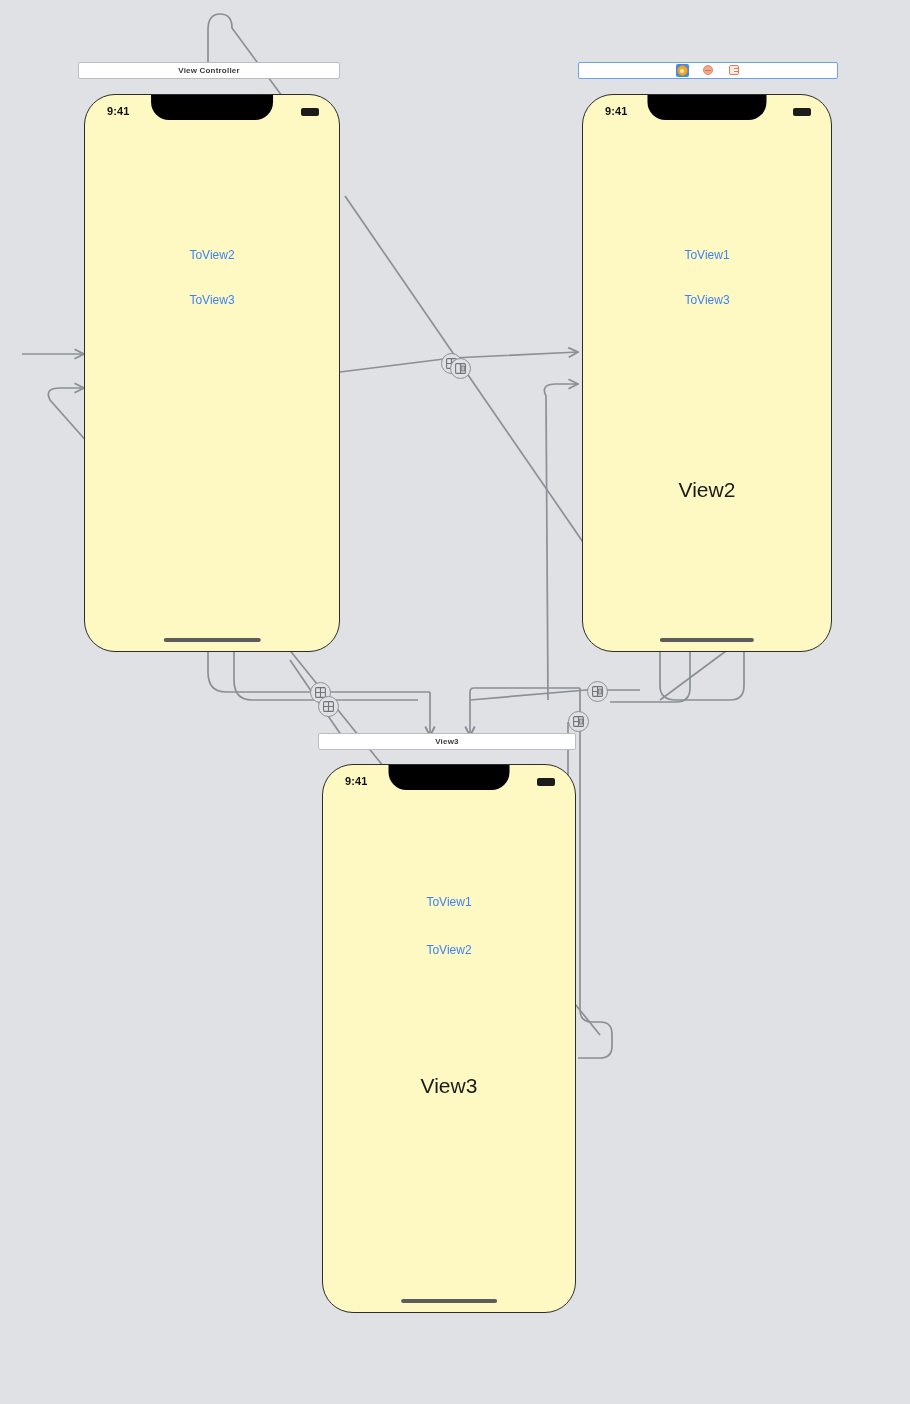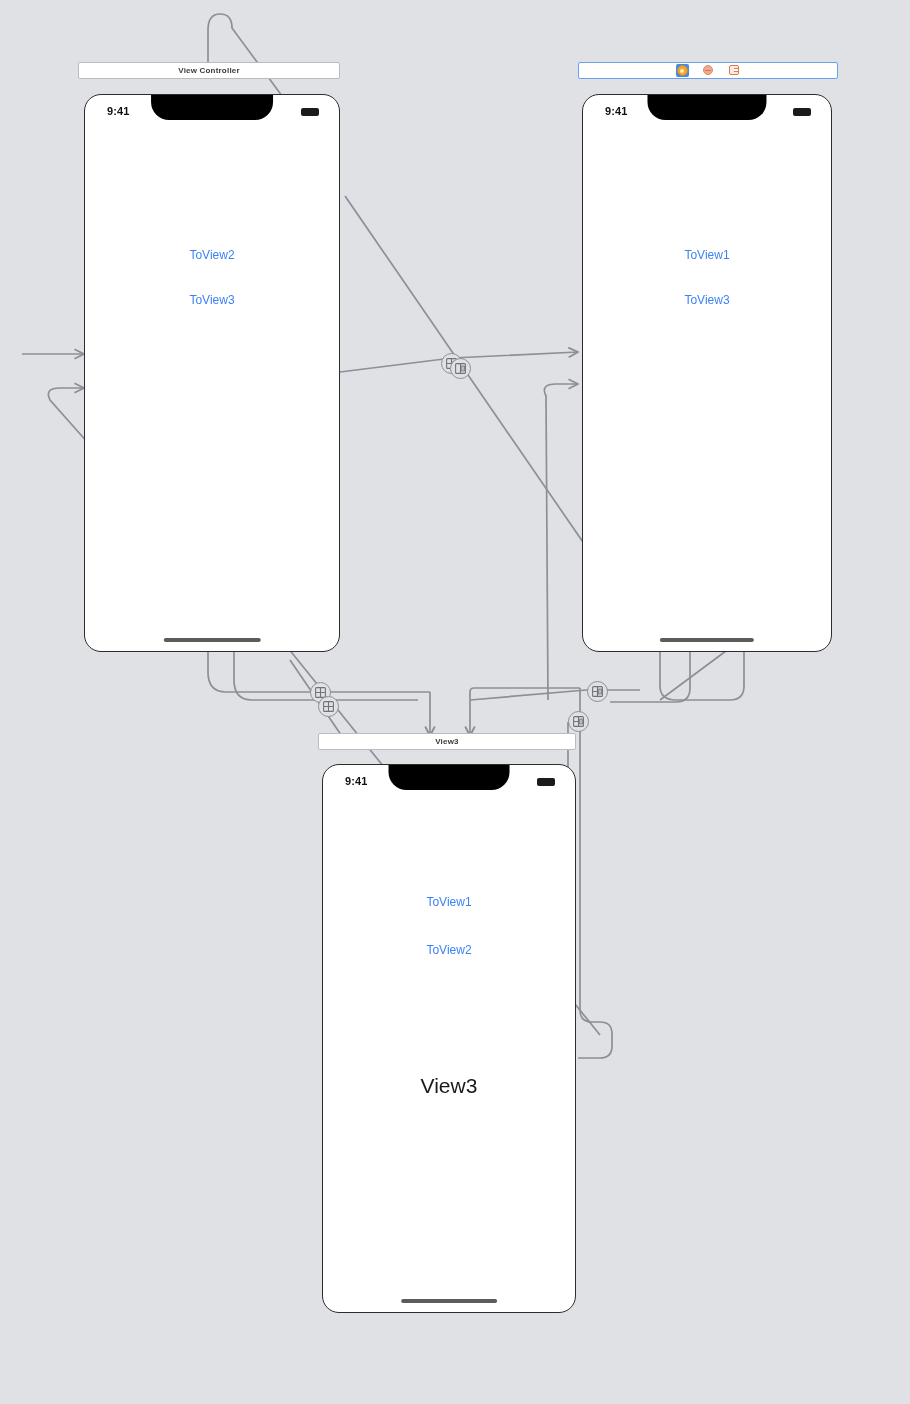--- a/index.html
+++ b/index.html
@@ -117,23 +117,23 @@
     width: 5px; height: 4px;
     border: 1.5px solid #e07a4e;
     border-left: none;
     box-sizing: border-box;
     background: #fff;
   }
 
   
   .phone {
     position: absolute;
-    background: #ffffff;
+    background: #fef9c3;
     border: 1.5px solid #2c2c2c;
-    border-radius: 17px;
+    border-radius: 31px;
     box-sizing: border-box;
     overflow: hidden;
   }
   .notch {
     position: absolute;
     left: 50%;
     transform: translateX(-50%);
     top: -1px;
     width: 48%;
     height: 26px;
@@ -277,20 +277,21 @@
       <span class="dock-icon exit">
         <span class="box"></span>
       </span>
     </div>
     <div class="phone" style="left:4px; top:32px; width:250px; height:558px;">
       <div class="notch"></div>
       <div class="status-time">9:41</div>
       <div class="status-battery"></div>
       <div class="btn-label" style="top:154px;">ToView1</div>
       <div class="btn-label" style="top:199px;">ToView3</div>
+      <div class="body-label" style="top:384px;">View2</div>
       <div class="home-indicator"></div>
     </div>
   </div>
 
   <div class="scene" style="left:318px; top:733px; width:258px; height:675px;">
     <div class="scene-dock" style="width:258px;">
       <span class="dock-title">View3</span>
     </div>
     <div class="phone" style="left:4px; top:31px; width:254px; height:549px;">
       <div class="notch"></div>

